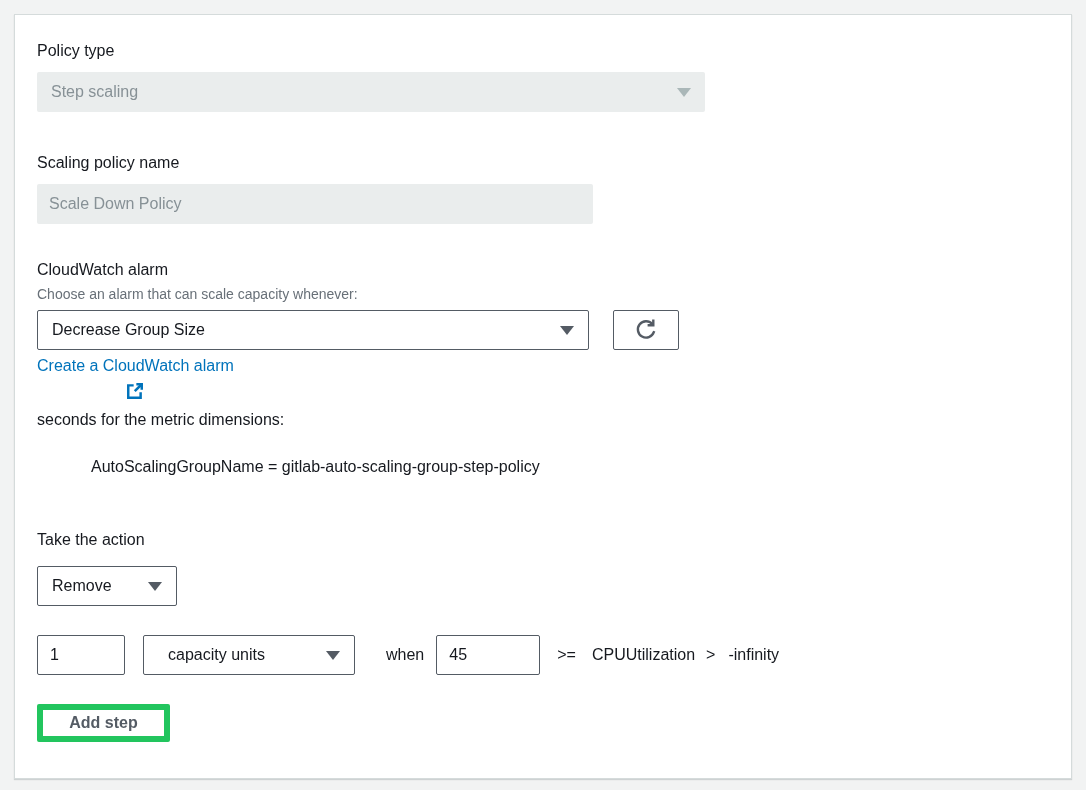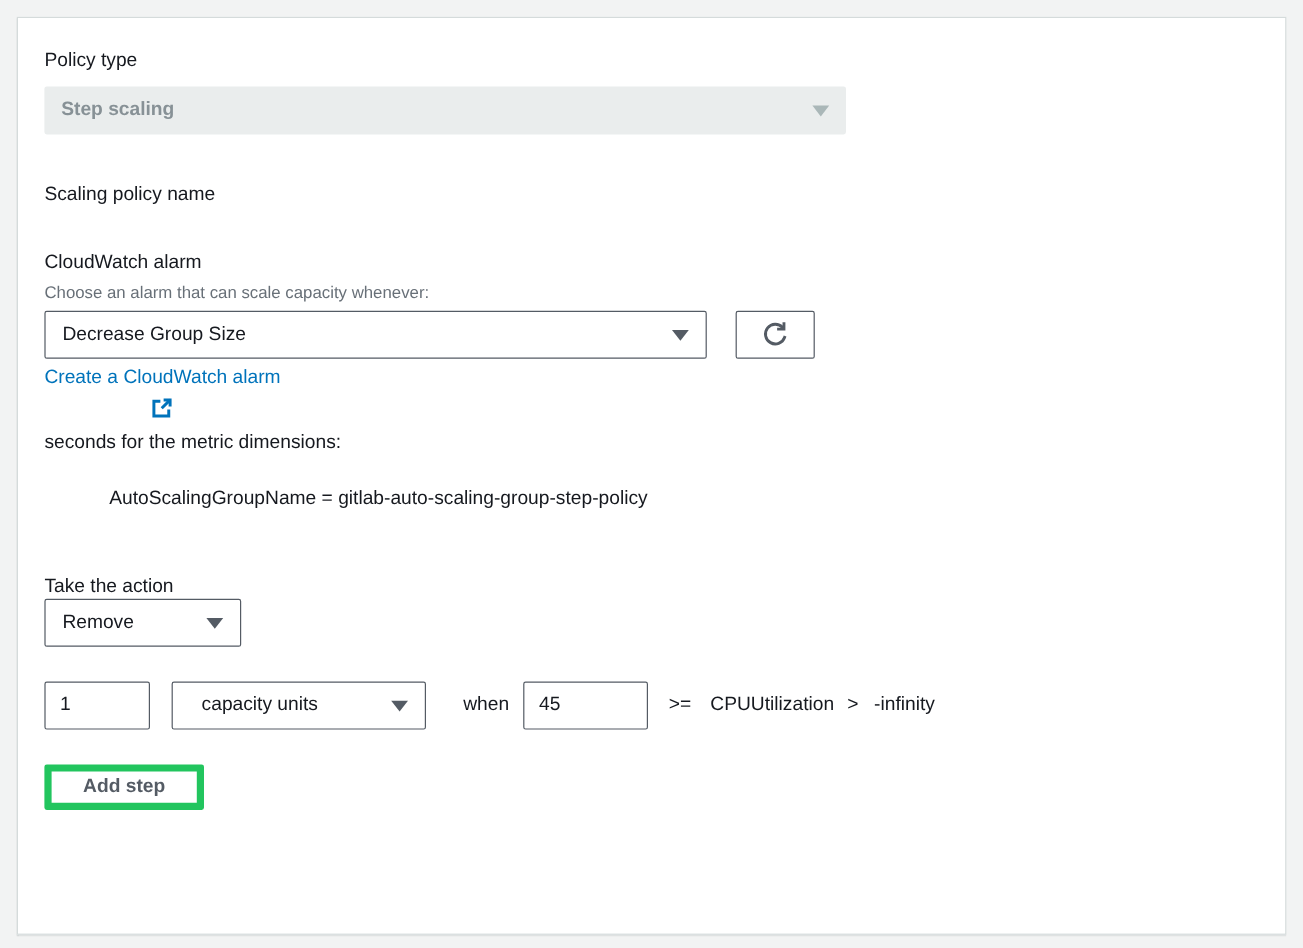--- a/index.html
+++ b/index.html
@@ -29,21 +29,20 @@
   
   .control-disabled {
     width: 668px; height: 40px;
     background: #eaeded;
     border: none;
     border-radius: 2px;
     display: flex; align-items: center; justify-content: space-between;
     padding: 0 14px;
     font-size: 16px;
     color: #879196;
-    font-weight: bold;
   }
   input.text-disabled {
     width: 556px; height: 40px;
     background: #eaeded;
     border: none;
     border-radius: 2px;
     padding: 0 12px;
     font-size: 16px;
     color: #879196;
     font-family: "Liberation Sans", sans-serif;
@@ -108,22 +107,22 @@
     color: #16191f;
   }
   .dimension-line {
     margin-top: 23px;
     padding-left: 54px;
     font-size: 16px;
     color: #16191f;
   }
   .take-action-label { margin-top: 54px; }
   .remove-select {
-    margin-top: 0;
-    width: 164px;
+    margin-top: 16px;
+    width: 140px;
   }
   .step-row {
     margin-top: 29px;
     display: flex; align-items: center;
     font-size: 16px;
   }
   input.num-input {
     height: 40px;
     background: #ffffff;
     border: 1px solid #545b64;
@@ -161,20 +160,21 @@
 
   
   <div class="field-label">Policy type</div>
   <div class="control-disabled mt-sm">
     <span>Step scaling</span>
     <span class="caret disabled"></span>
   </div>
 
   
   <div class="field-label section-gap-1">Scaling policy name</div>
+  <input type="text" class="text-disabled mt-sm" placeholder="Scale Down Policy" style="">
 
   
   <div class="field-label section-gap-2">CloudWatch alarm</div>
   <div class="description">Choose an alarm that can scale capacity whenever:</div>
 
   <div class="alarm-row">
     <div class="select alarm-select">
       <span>Decrease Group Size</span>
       <span class="caret"></span>
     </div>

